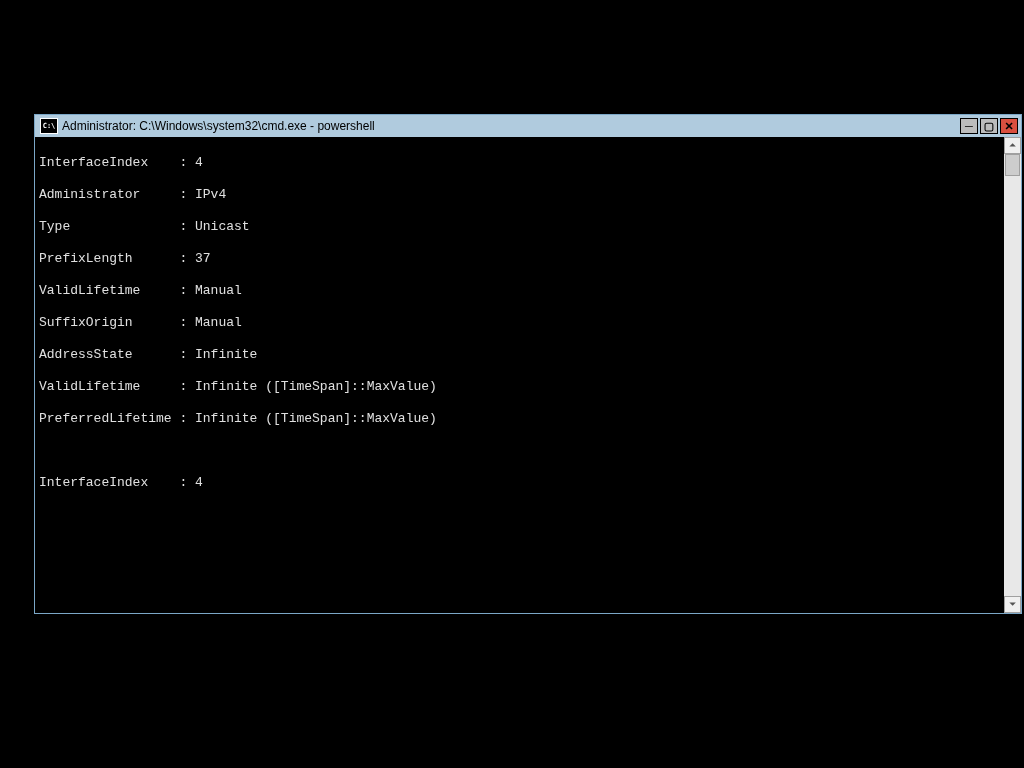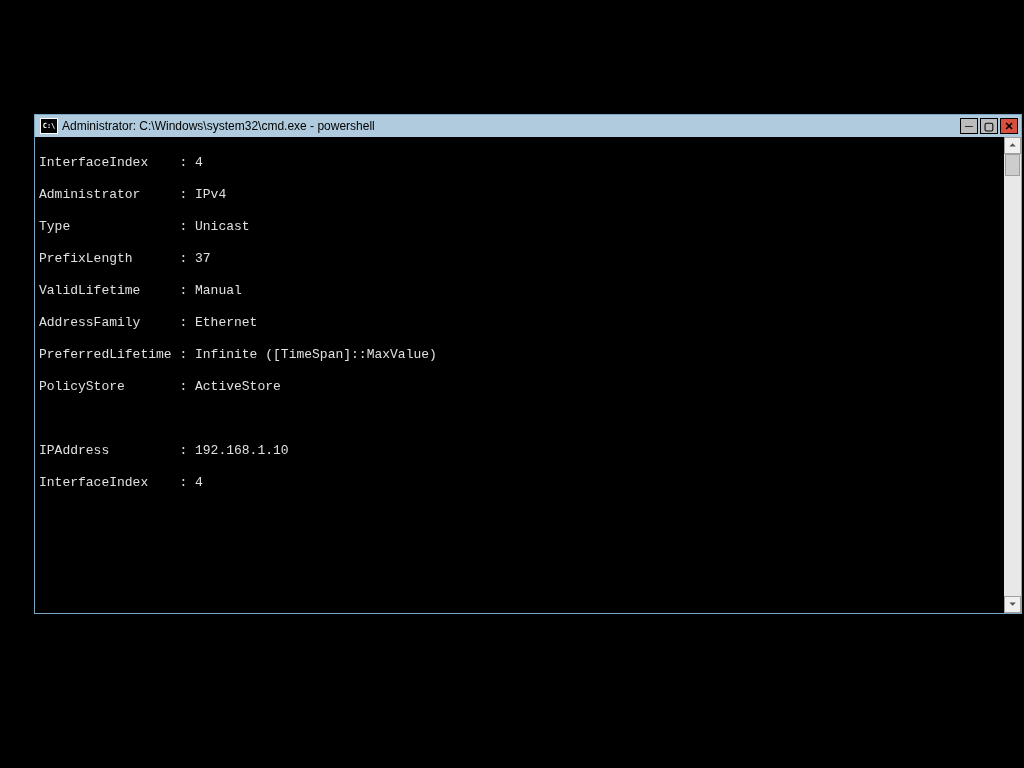--- a/index.html
+++ b/index.html
@@ -138,25 +138,25 @@
       <div class="win-btn close">✕</div>
     </div>
   </div>
   <div class="client">
     <div class="terminal">
 <div><span class="lbl">InterfaceIndex</span><span class="sep"> : </span><span>4</span></div>
 <div><span class="lbl">Administrator</span><span class="sep"> : </span><span>IPv4</span></div>
 <div><span class="lbl">Type</span><span class="sep"> : </span><span>Unicast</span></div>
 <div><span class="lbl">PrefixLength</span><span class="sep"> : </span><span>37</span></div>
 <div><span class="lbl">ValidLifetime</span><span class="sep"> : </span><span>Manual</span></div>
-<div><span class="lbl">AddressFamily</span><span class="sep"> : </span><span>Ethernet</span></div>
+<div><span class="lbl">SuffixOrigin</span><span class="sep"> : </span><span>Manual</span></div>
+<div><span class="lbl">AddressState</span><span class="sep"> : </span><span>Infinite</span></div>
+<div><span class="lbl">ValidLifetime</span><span class="sep"> : </span><span>Infinite ([TimeSpan]::MaxValue)</span></div>
 <div><span class="lbl">PreferredLifetime</span><span class="sep"> : </span><span>Infinite ([TimeSpan]::MaxValue)</span></div>
-<div><span class="lbl">PolicyStore</span><span class="sep"> : </span><span>ActiveStore</span></div>
 <div class="spacer"></div>
-<div><span class="lbl">IPAddress</span><span class="sep"> : </span><span>192.168.1.10</span></div>
 <div><span class="lbl">InterfaceIndex</span><span class="sep"> : </span><span>4</span></div>
 
 
 
 
 
 
 
 
 

